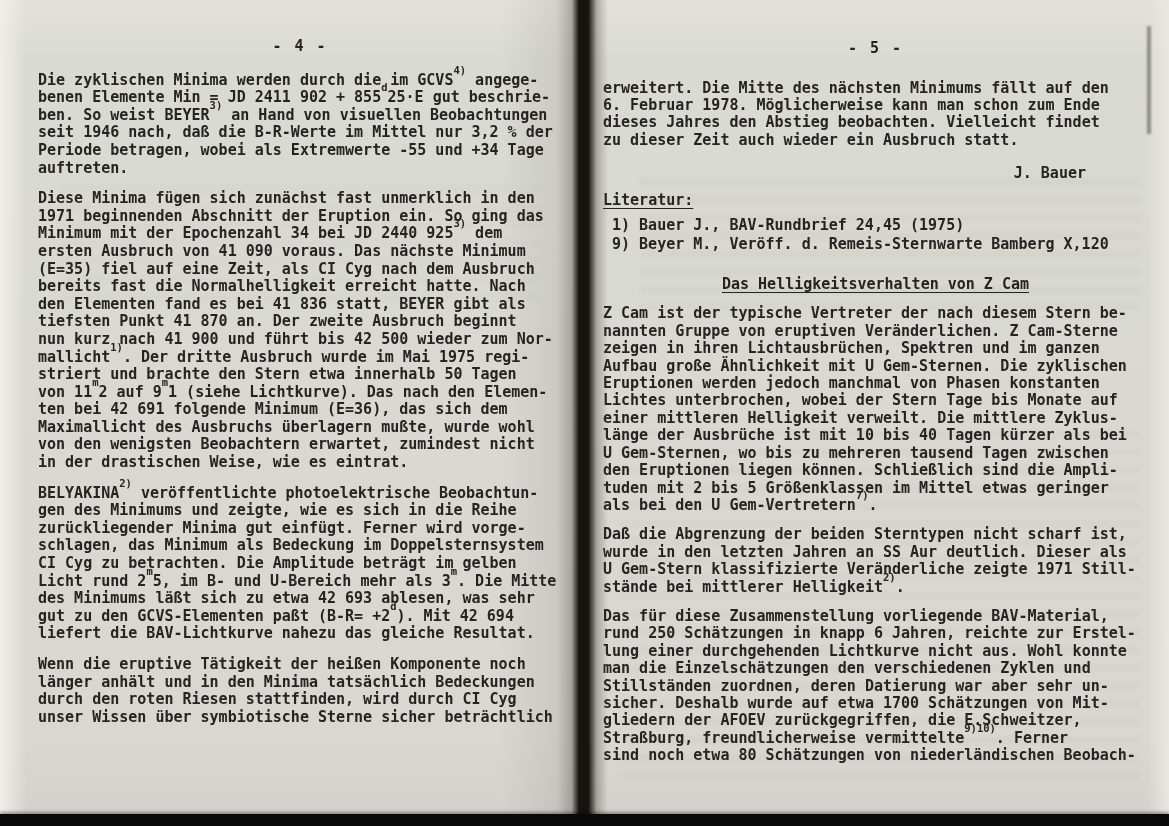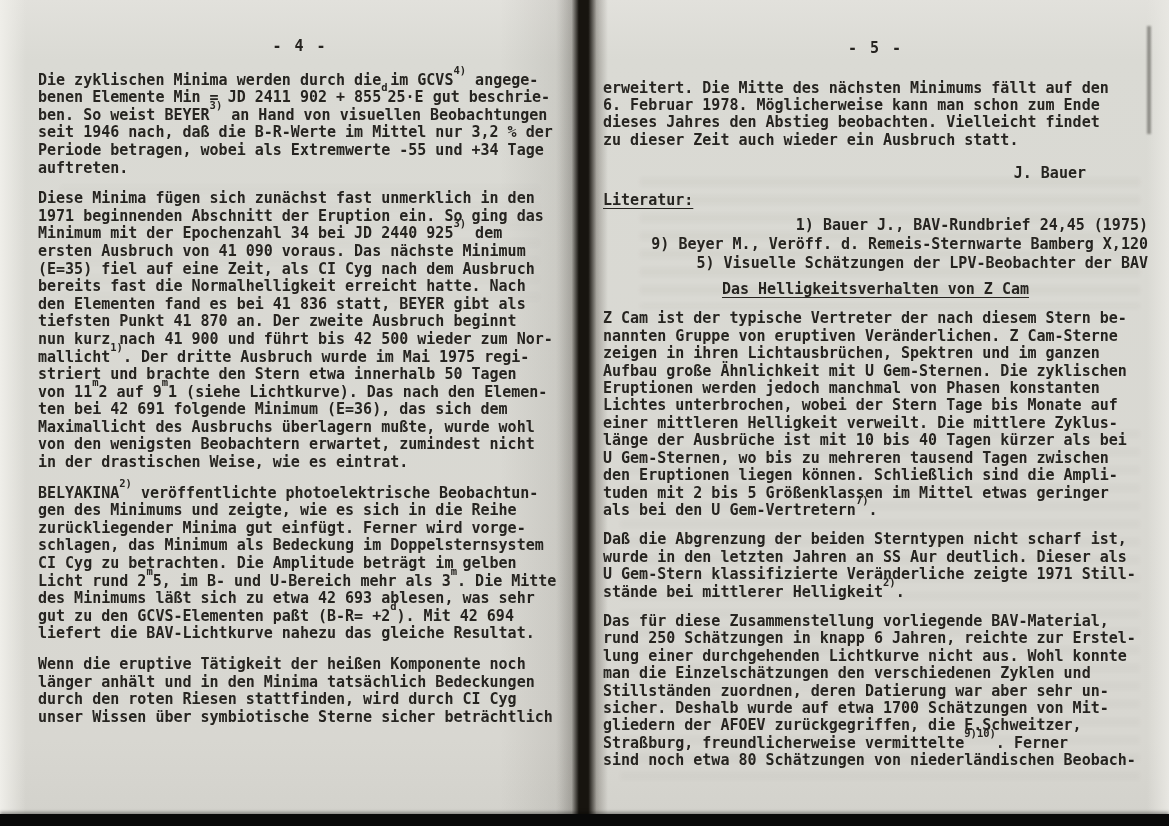--- a/index.html
+++ b/index.html
@@ -20,22 +20,22 @@
   .page-num { text-align:center; font-weight:bold; font-size:15px; line-height:17.6px; letter-spacing:2px; margin-bottom:16px; }
   .page-right .page-num { margin-bottom:22px; }
   .text-col { font-size:15px; font-weight:bold; }
   .para { white-space:pre; line-height:17.6px; margin:0 0 13px 0; }
   .page-right .para { line-height:17.4px; margin:12px 0 0 0; }
   .page-right .para.first { margin-top:0; }
   sup { font-size:10.5px; position:relative; top:-5px; line-height:0; }
   .signature { text-align:right; padding-right:62px; line-height:17.4px; margin-top:16px; font-weight:bold; }
   .lit-heading { margin-top:9px; line-height:17.4px; font-weight:bold; text-decoration:underline; text-underline-offset:3px; }
   .lit-list { margin-top:7px; }
-  .lit-item { white-space:pre; line-height:19px; font-weight:bold; padding-left:9px;text-align:right; }
-  .section-heading { margin-top:8px; text-align:center; font-weight:bold; text-decoration:underline; text-underline-offset:3px; line-height:17.4px; }
+  .lit-item { white-space:pre; line-height:19px; font-weight:bold; padding-left:9px; }
+  .section-heading { margin-top:22px; text-align:center; font-weight:bold; text-decoration:underline; text-underline-offset:3px; line-height:17.4px; }
   .gutter {
     position:absolute; left:556px; top:0; width:52px; height:826px; pointer-events:none;
     background:linear-gradient(90deg,
       rgba(40,36,30,0) 0%, rgba(40,36,30,0.18) 30%,
       #17140f 44%, #17140f 62%,
       rgba(80,74,66,0.35) 78%, rgba(40,36,30,0) 100%);
   }
   .scan-bar { position:absolute; left:0; top:814px; width:1169px; height:12px; background:#090909;
     box-shadow:0 -2px 3px rgba(0,0,0,0.35); }
   .edge-streak { position:absolute; left:1147px; top:26px; width:4px; height:108px;
@@ -101,21 +101,20 @@
     <div class="text-col">
       <div class="para first">erweitert. Die Mitte des nächsten Minimums fällt auf den
 6. Februar 1978. Möglicherweise kann man schon zum Ende
 dieses Jahres den Abstieg beobachten. Vielleicht findet
 zu dieser Zeit auch wieder ein Ausbruch statt.</div>
       <div class="signature">J. Bauer</div>
       <div class="lit-heading">Literatur:</div>
       <div class="lit-list">
           <div class="lit-item">1) Bauer J., BAV-Rundbrief 24,45 (1975)</div>
           <div class="lit-item">9) Beyer M., Veröff. d. Remeis-Sternwarte Bamberg X,120</div>
-          <div class="lit-item">5) Visuelle Schätzungen der LPV-Beobachter der BAV</div>
         </div>
       <div class="section-heading">Das Helligkeitsverhalten von Z Cam</div>
       <div>
           <div class="para">Z Cam ist der typische Vertreter der nach diesem Stern be-
 nannten Gruppe von eruptiven Veränderlichen. Z Cam-Sterne
 zeigen in ihren Lichtausbrüchen, Spektren und im ganzen
 Aufbau große Ähnlichkeit mit U Gem-Sternen. Die zyklischen
 Eruptionen werden jedoch manchmal von Phasen konstanten
 Lichtes unterbrochen, wobei der Stern Tage bis Monate auf
 einer mittleren Helligkeit verweilt. Die mittlere Zyklus-

